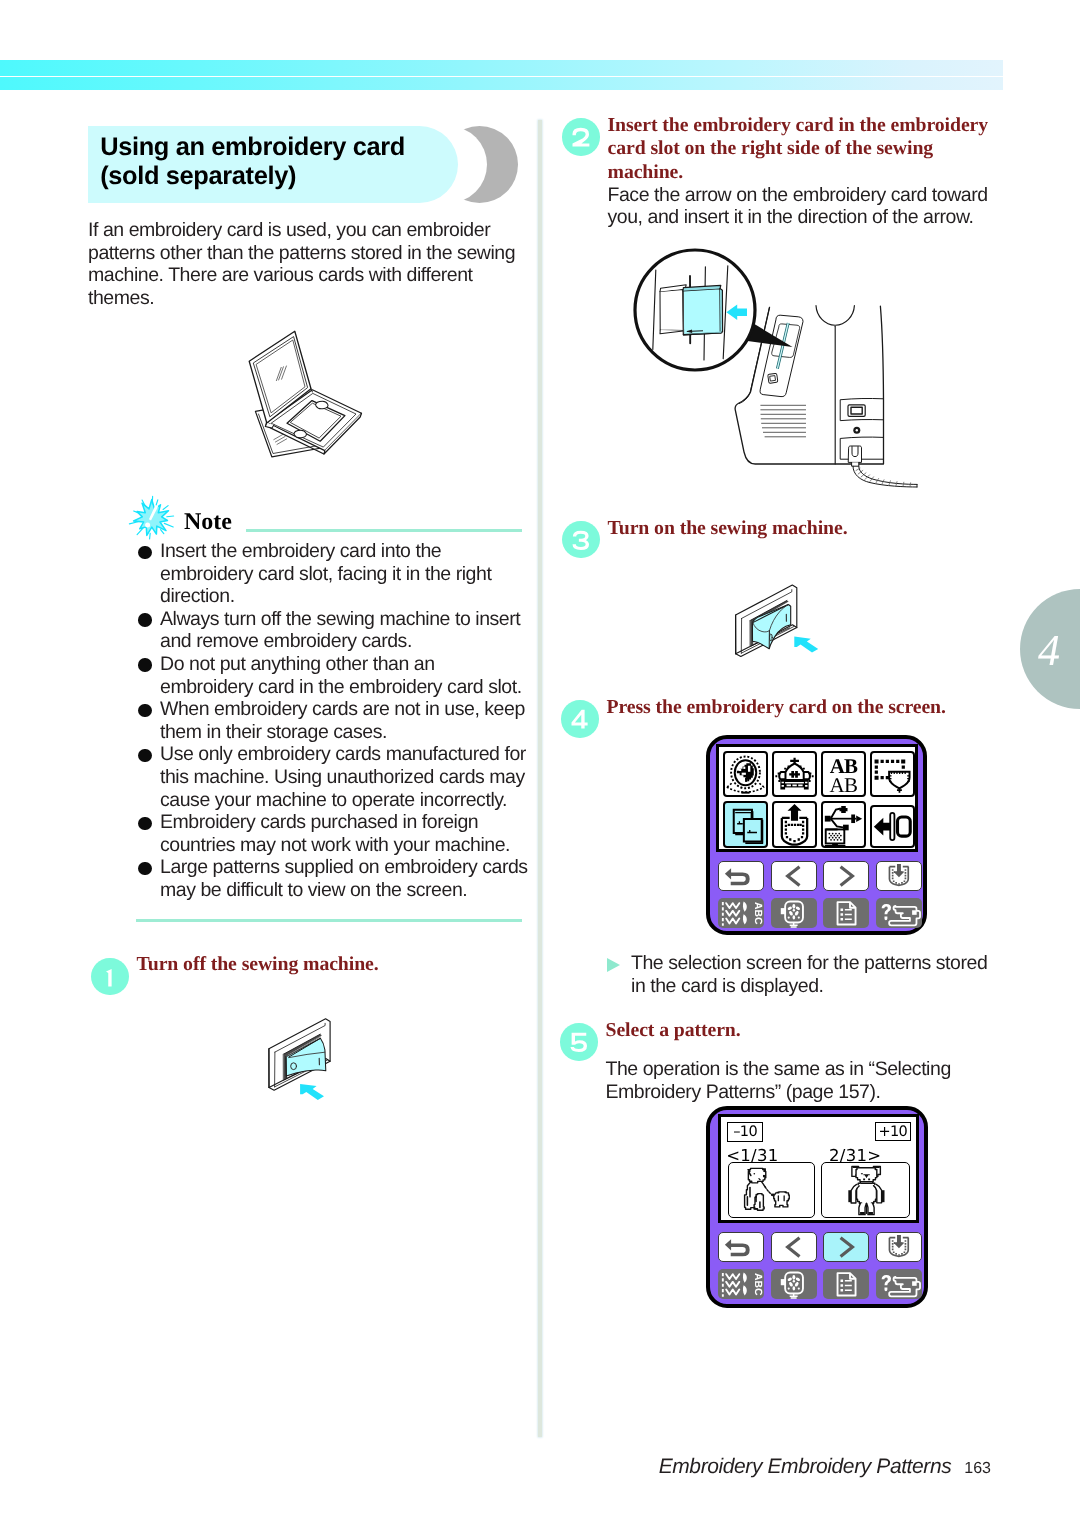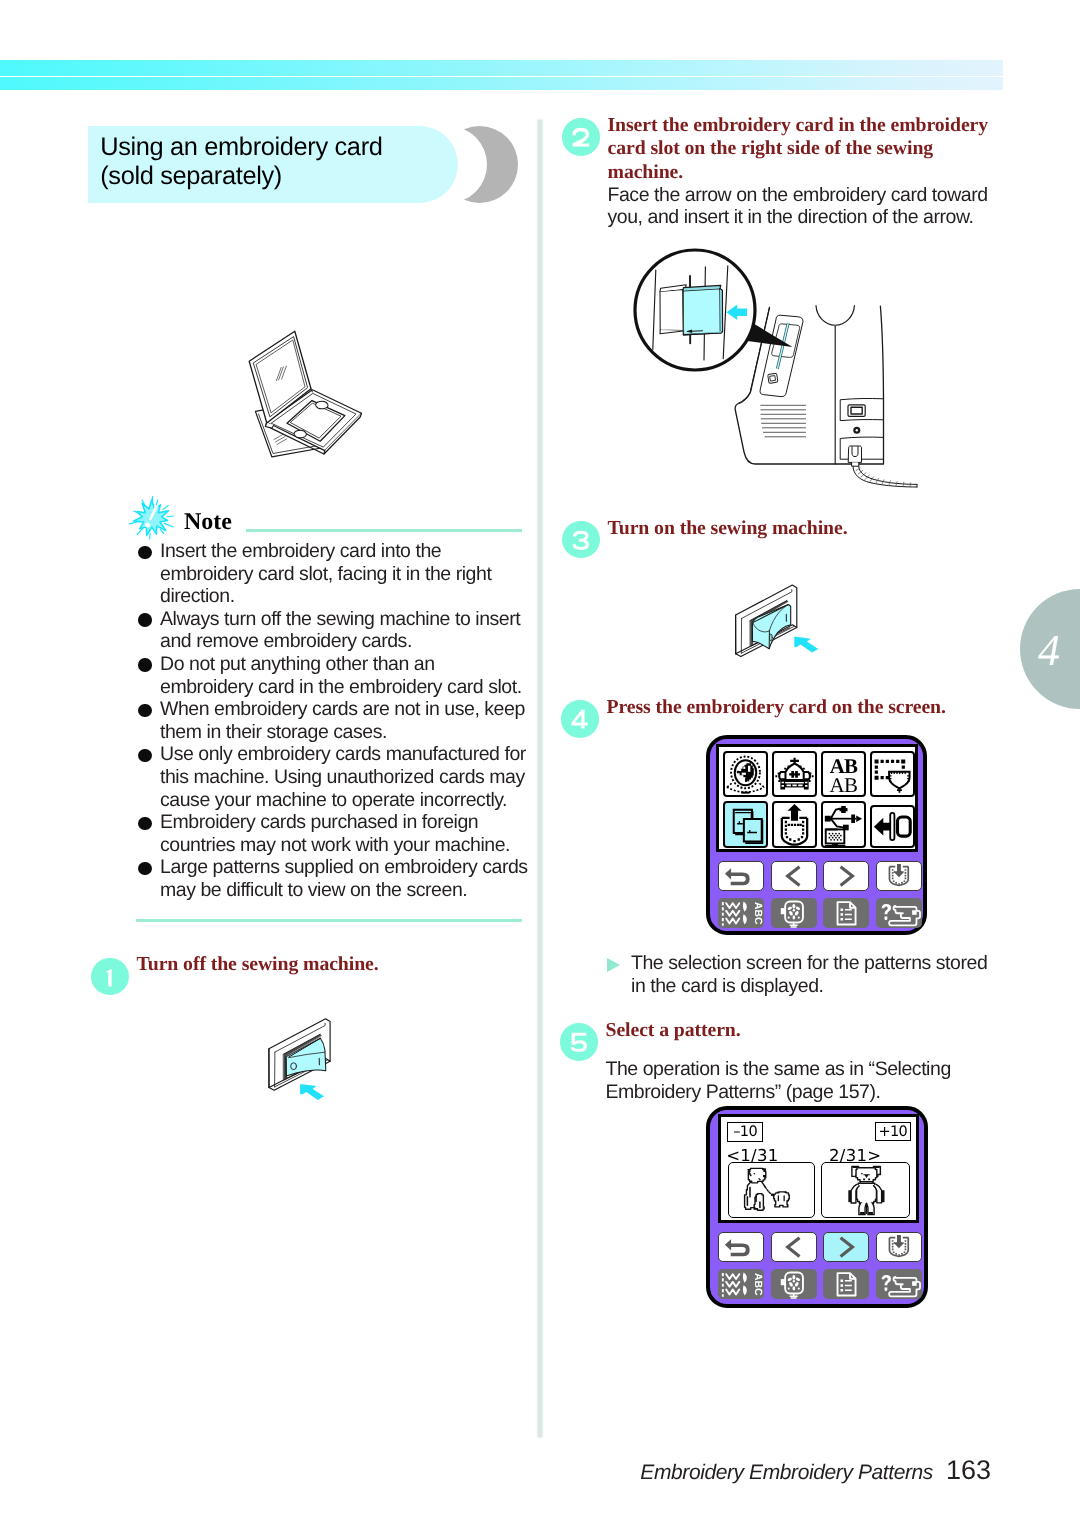--- a/index.html
+++ b/index.html
@@ -20,42 +20,42 @@
      border-radius:60px 0 0 60px;}
   .chaptab .num{position:absolute;left:-11px;top:40px;width:80px;text-align:center;
      font-family:"Liberation Serif",serif;font-style:italic;font-weight:normal;font-size:44px;line-height:44px;color:#fff;}
 
   
   .headwrap{position:absolute;left:88px;top:126px;width:440px;height:77px;}
   .headwrap .cyanbar{position:absolute;left:0;top:0;width:370px;height:77px;background:#cdfbfd;border-radius:0 40px 40px 0;}
   .headwrap .grey{position:absolute;left:352.7px;top:0;width:77px;height:77px;border-radius:50%;background:#b4b4b4;}
   .headwrap .greymask{position:absolute;left:321.8px;top:0;width:77px;height:77px;border-radius:50%;background:#fff;}
   .headwrap h1{position:absolute;left:12.2px;top:7.2px;margin:0;width:430px;
-     font-family:"Liberation Sans",sans-serif;font-weight:normal;font-size:25.4px;line-height:28.8px;color:#000;letter-spacing:-0.35px;}
+     font-family:"Liberation Sans",sans-serif;font-weight:bold;font-size:25.4px;line-height:28.8px;color:#000;letter-spacing:-0.35px;}
 
   
   .para{position:absolute;font-family:"Liberation Sans",sans-serif;font-size:19.5px;line-height:22.6px;color:#231f20;letter-spacing:-0.45px;}
   .intro{left:88px;top:219px;width:448px;}
   .noteline{position:absolute;left:246px;top:529px;width:276px;height:3px;background:#9eecd4;}
   .notetitle{position:absolute;left:184px;top:510px;font-family:"Liberation Serif",serif;font-weight:bold;font-size:24px;line-height:24px;color:#000;}
   .notebottomline{position:absolute;left:136px;top:919px;width:386px;height:3px;background:#9eecd4;}
   .bullets{position:absolute;left:138px;top:540px;width:420px;font-size:19.5px;line-height:22.6px;color:#231f20;letter-spacing:-0.45px;font-family:"Liberation Sans",sans-serif;}
   .bullets .bi{position:relative;padding-left:22px;margin:0;}
   .bullets .bi:before{content:"";position:absolute;left:0px;top:5.5px;width:13.5px;height:13.5px;border-radius:50%;background:#0c0c0c;}
 
   
   .step{position:absolute;}
   .step .num{position:absolute;left:0;top:4.3px;width:37.5px;height:37.5px;border-radius:50%;background:#7dfadb;}
   .step .num svg{position:absolute;left:0;top:0;width:37.5px;height:37.5px;}
   .step .txt{position:absolute;left:45.5px;top:0px;width:430px;font-family:"Liberation Serif",serif;font-weight:bold;font-size:19.8px;line-height:23.5px;color:#7f1d1d;letter-spacing:-0.1px;}
   .step .sub{position:absolute;left:45.5px;width:430px;font-family:"Liberation Sans",sans-serif;font-size:19.5px;line-height:22.6px;letter-spacing:-0.45px;color:#231f20;}
 
   .footer{position:absolute;left:0;top:1455px;width:991px;text-align:right;
     font-family:"Liberation Sans",sans-serif;font-style:italic;font-size:21px;color:#231f20;letter-spacing:-0.4px;}
-  .footer .pg{font-style:normal;font-family:"Liberation Sans",sans-serif;font-size:27px;margin-left:13px;letter-spacing:0;}
+  .footer .pg{font-style:normal;font-family:"Liberation Sans",sans-serif;font-size:16px;margin-left:13px;letter-spacing:0;}
 
   .result{position:absolute;left:607px;top:952px;width:400px;font-family:"Liberation Sans",sans-serif;font-size:19.5px;line-height:22.6px;letter-spacing:-0.45px;color:#231f20;}
   .result .tri{position:absolute;left:0;top:6px;width:0;height:0;border-left:13.5px solid #8ee9ce;border-top:7px solid transparent;border-bottom:7px solid transparent;}
   .result .rtxt{display:block;padding-left:24px;}
 
   .illus{position:absolute;left:0;top:0;width:1080px;height:1526px;pointer-events:none;}
 
   
   .lcd{position:absolute;background:#8b5cf6;border:4px solid #000;border-radius:21px;box-sizing:border-box;margin-left:45px;}
   .lcd .grid{position:absolute;border:3px solid #000;box-sizing:border-box;background:#fff;}
@@ -83,20 +83,21 @@
   <div class="chaptab">
       <div class="num">4</div>
     </div>
   <div class="headwrap">
     <div class="grey"></div>
     <div class="greymask"></div>
     <div class="cyanbar"></div>
     <h1><span>Using an embroidery card</span><br><span>(sold separately)</span></h1>
   </div>
 
+  <div class="para intro">If an embroidery card is used, you can embroider patterns other than the patterns stored in the sewing machine. There are various cards with different themes.</div>
 
   <div class="notetitle">Note</div>
   <div class="noteline"></div>
   <div class="notebottomline"></div>
   <div class="bullets">
     <p class="bi">Insert the embroidery card into the<br>embroidery card slot, facing it in the right<br>direction.</p>
     <p class="bi">Always turn off the sewing machine to insert<br>and remove embroidery cards.</p>
     <p class="bi">Do not put anything other than an<br>embroidery card in the embroidery card slot.</p>
     <p class="bi">When embroidery cards are not in use, keep<br>them in their storage cases.</p>
     <p class="bi">Use only embroidery cards manufactured for<br>this machine. Using unauthorized cards may<br>cause your machine to operate incorrectly.</p>

